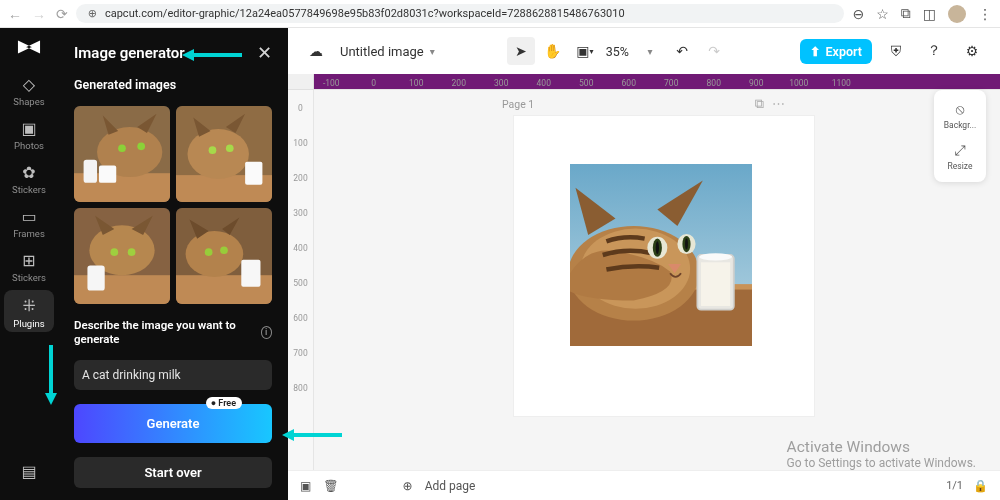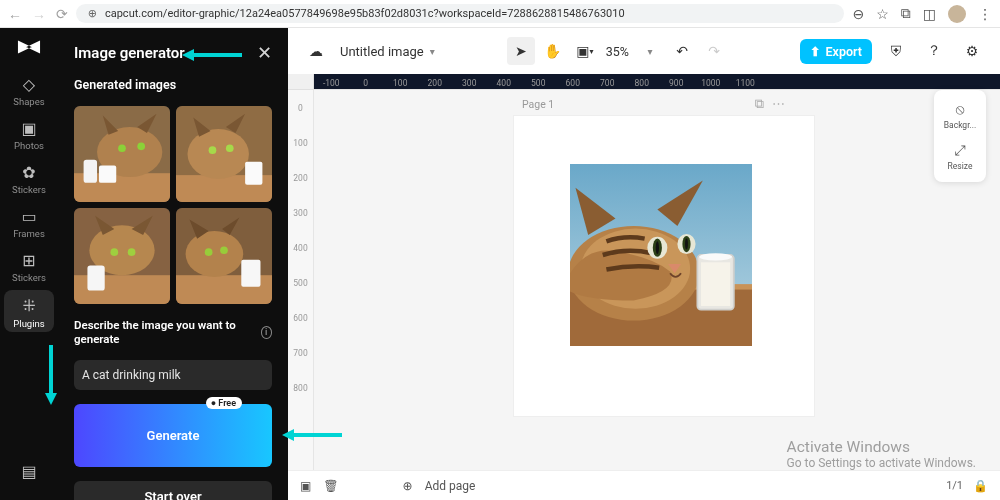--- a/index.html
+++ b/index.html
@@ -25,43 +25,43 @@
 .plugin-head { display: flex; align-items: center; justify-content: space-between; }
 .plugin-title { font-size: 15px; font-weight: 600; }
 .close-x { font-size: 18px; color: #d4d4d4; cursor: pointer; }
 .section-title { font-size: 12.5px; font-weight: 600; }
 .gen-grid { display: grid; grid-template-columns: 1fr 1fr; gap: 6px; }
 .thumb { width: 100%; aspect-ratio: 1/1; border-radius: 6px; overflow: hidden; background: #333; cursor: pointer; }
 .thumb svg { width: 100%; height: 100%; display: block; }
 .describe-row { display:flex; align-items:center; gap:6px; font-size:11.5px; font-weight:600;}
 .info-circle { width:13px;height:13px;border:1px solid #888;border-radius:50%;color:#888;font-size:9px;display:flex;align-items:center;justify-content:center;}
 .prompt-box { background: #2a2a2a; border-radius: 6px; padding: 8px 8px; font-size: 12px; color: #e4e4e4; border:none; width:100%;}
-.btn-generate { position:relative; background: linear-gradient(90deg,#4d47ff,#18c7ff); border-radius:6px; padding:24px; text-align:center; font-size:13px; font-weight:600; cursor:pointer; color:#fff;}
+.btn-generate { position:relative; background: linear-gradient(90deg,#4d47ff,#18c7ff); border-radius:6px; padding:12px; text-align:center; font-size:13px; font-weight:600; cursor:pointer; color:#fff;}
 .free-pill { position:absolute; top:-7px; right:30px; background:#fff; color:#222; font-size:9px; padding:1px 6px 1px 5px; border-radius:8px; font-weight:600;}
 .btn-startover { background:#2a2a2a; border-radius:6px; padding:8px; text-align:center; font-size:13px; font-weight:600; cursor:pointer;}
 
 .canvas-area { flex:1; background:#f5f5f5; position:relative; display:flex; flex-direction:column; }
 .topbar { height:46px; background:#fff; display:flex; align-items:center; padding: 0 14px; gap:10px; }
 .topbar .left-cluster { display:flex; align-items:center; gap:10px;}
 .topbar-spacer { flex:1; }
 .tool-group { display:flex; align-items:center; gap:4px;}
 .tool-btn { height:28px; min-width:28px; padding:0 4px; display:flex; align-items:center; justify-content:center; color:#333; border-radius:4px; cursor:pointer; font-size:14px;}
 .tool-btn.active { background:#f0f0f0; }
 .zoom-text { font-size:12.5px; color:#333; padding: 0 3px;}
 .export-btn { background:#00c2ff; color:#fff; border-radius:6px; padding:5px 10px; font-size:12.5px; font-weight:600; display:flex; align-items:center; gap:5px; cursor:pointer;}
 .title-input { font-size:13px; color:#333; display:flex; align-items:center; gap:6px;}
 
 .rulers-corner { position:absolute; top:46px; left:0; width:26px; height:16px; background:#f0f0f0; border-right:1px solid #e0e0e0; border-bottom:1px solid #e0e0e0;}
-.ruler-h { position:absolute; top:46px; left:26px; right:0; height:16px; display:flex; gap:0; background:#0f172a; border-bottom:1px solid #e5e5e5; font-size:8.5px; color:#999; align-items:flex-end; padding-bottom:1px;}
+.ruler-h { position:absolute; top:46px; left:26px; right:0; height:16px; display:flex; gap:8px; background:#701a75; border-bottom:1px solid #e5e5e5; font-size:8.5px; color:#999; align-items:flex-end; padding-bottom:1px;}
 .ruler-h span { width:34.5px; text-align:center; position:relative; }
 .ruler-v { position:absolute; top:62px; left:0; bottom:30px; width:26px; background:#f7f7f7; border-right:1px solid #e5e5e5; font-size:8.5px; color:#999; display:flex; flex-direction:column; align-items:center;}
 .ruler-v span { height:35px; display:flex; align-items:center;}
 
 .canvas-scroll { position:absolute; top:62px; left:26px; right:0; bottom:30px; overflow:hidden;}
-.page-label { position:absolute; top:8px; left:208px; font-size:10.5px; color:#999; display:flex; align-items:center; gap:8px;}
+.page-label { position:absolute; top:8px; left:188px; font-size:10.5px; color:#999; display:flex; align-items:center; gap:8px;}
 .page-actions { position:absolute; top:6px; right:215px; display:flex; gap:8px; color:#aaa; font-size:13px;}
 .canvas-page { position:absolute; top:26px; left:200px; width:300px; height:300px; background:#fff; box-shadow: 0 0 0 1px #eee;}
 .canvas-image { position:absolute; left:56px; top:48px; width:182px; height:182px; }
 .canvas-image svg { width:100%; height:100%; display:block;}
 
 .side-tools { position:absolute; top:62px; right:14px; background:#fff; border-radius:8px; box-shadow:0 1px 6px rgba(0,0,0,0.12); padding:6px 4px; display:flex; flex-direction:column; gap:2px; align-items:center;}
 .side-tool { width:44px; padding:5px 0; display:flex; flex-direction:column; align-items:center; gap:2px; font-size:8.5px; color:#555; cursor:pointer;}
 .side-tool-icon { font-size:14px; color:#555;}
 
 .bottombar { position:absolute; bottom:0; left:0; right:0; height:30px; background:#fff; border-top:1px solid #eee; display:flex; align-items:center; padding:0 12px; gap:12px; font-size:12px; color:#555;}

